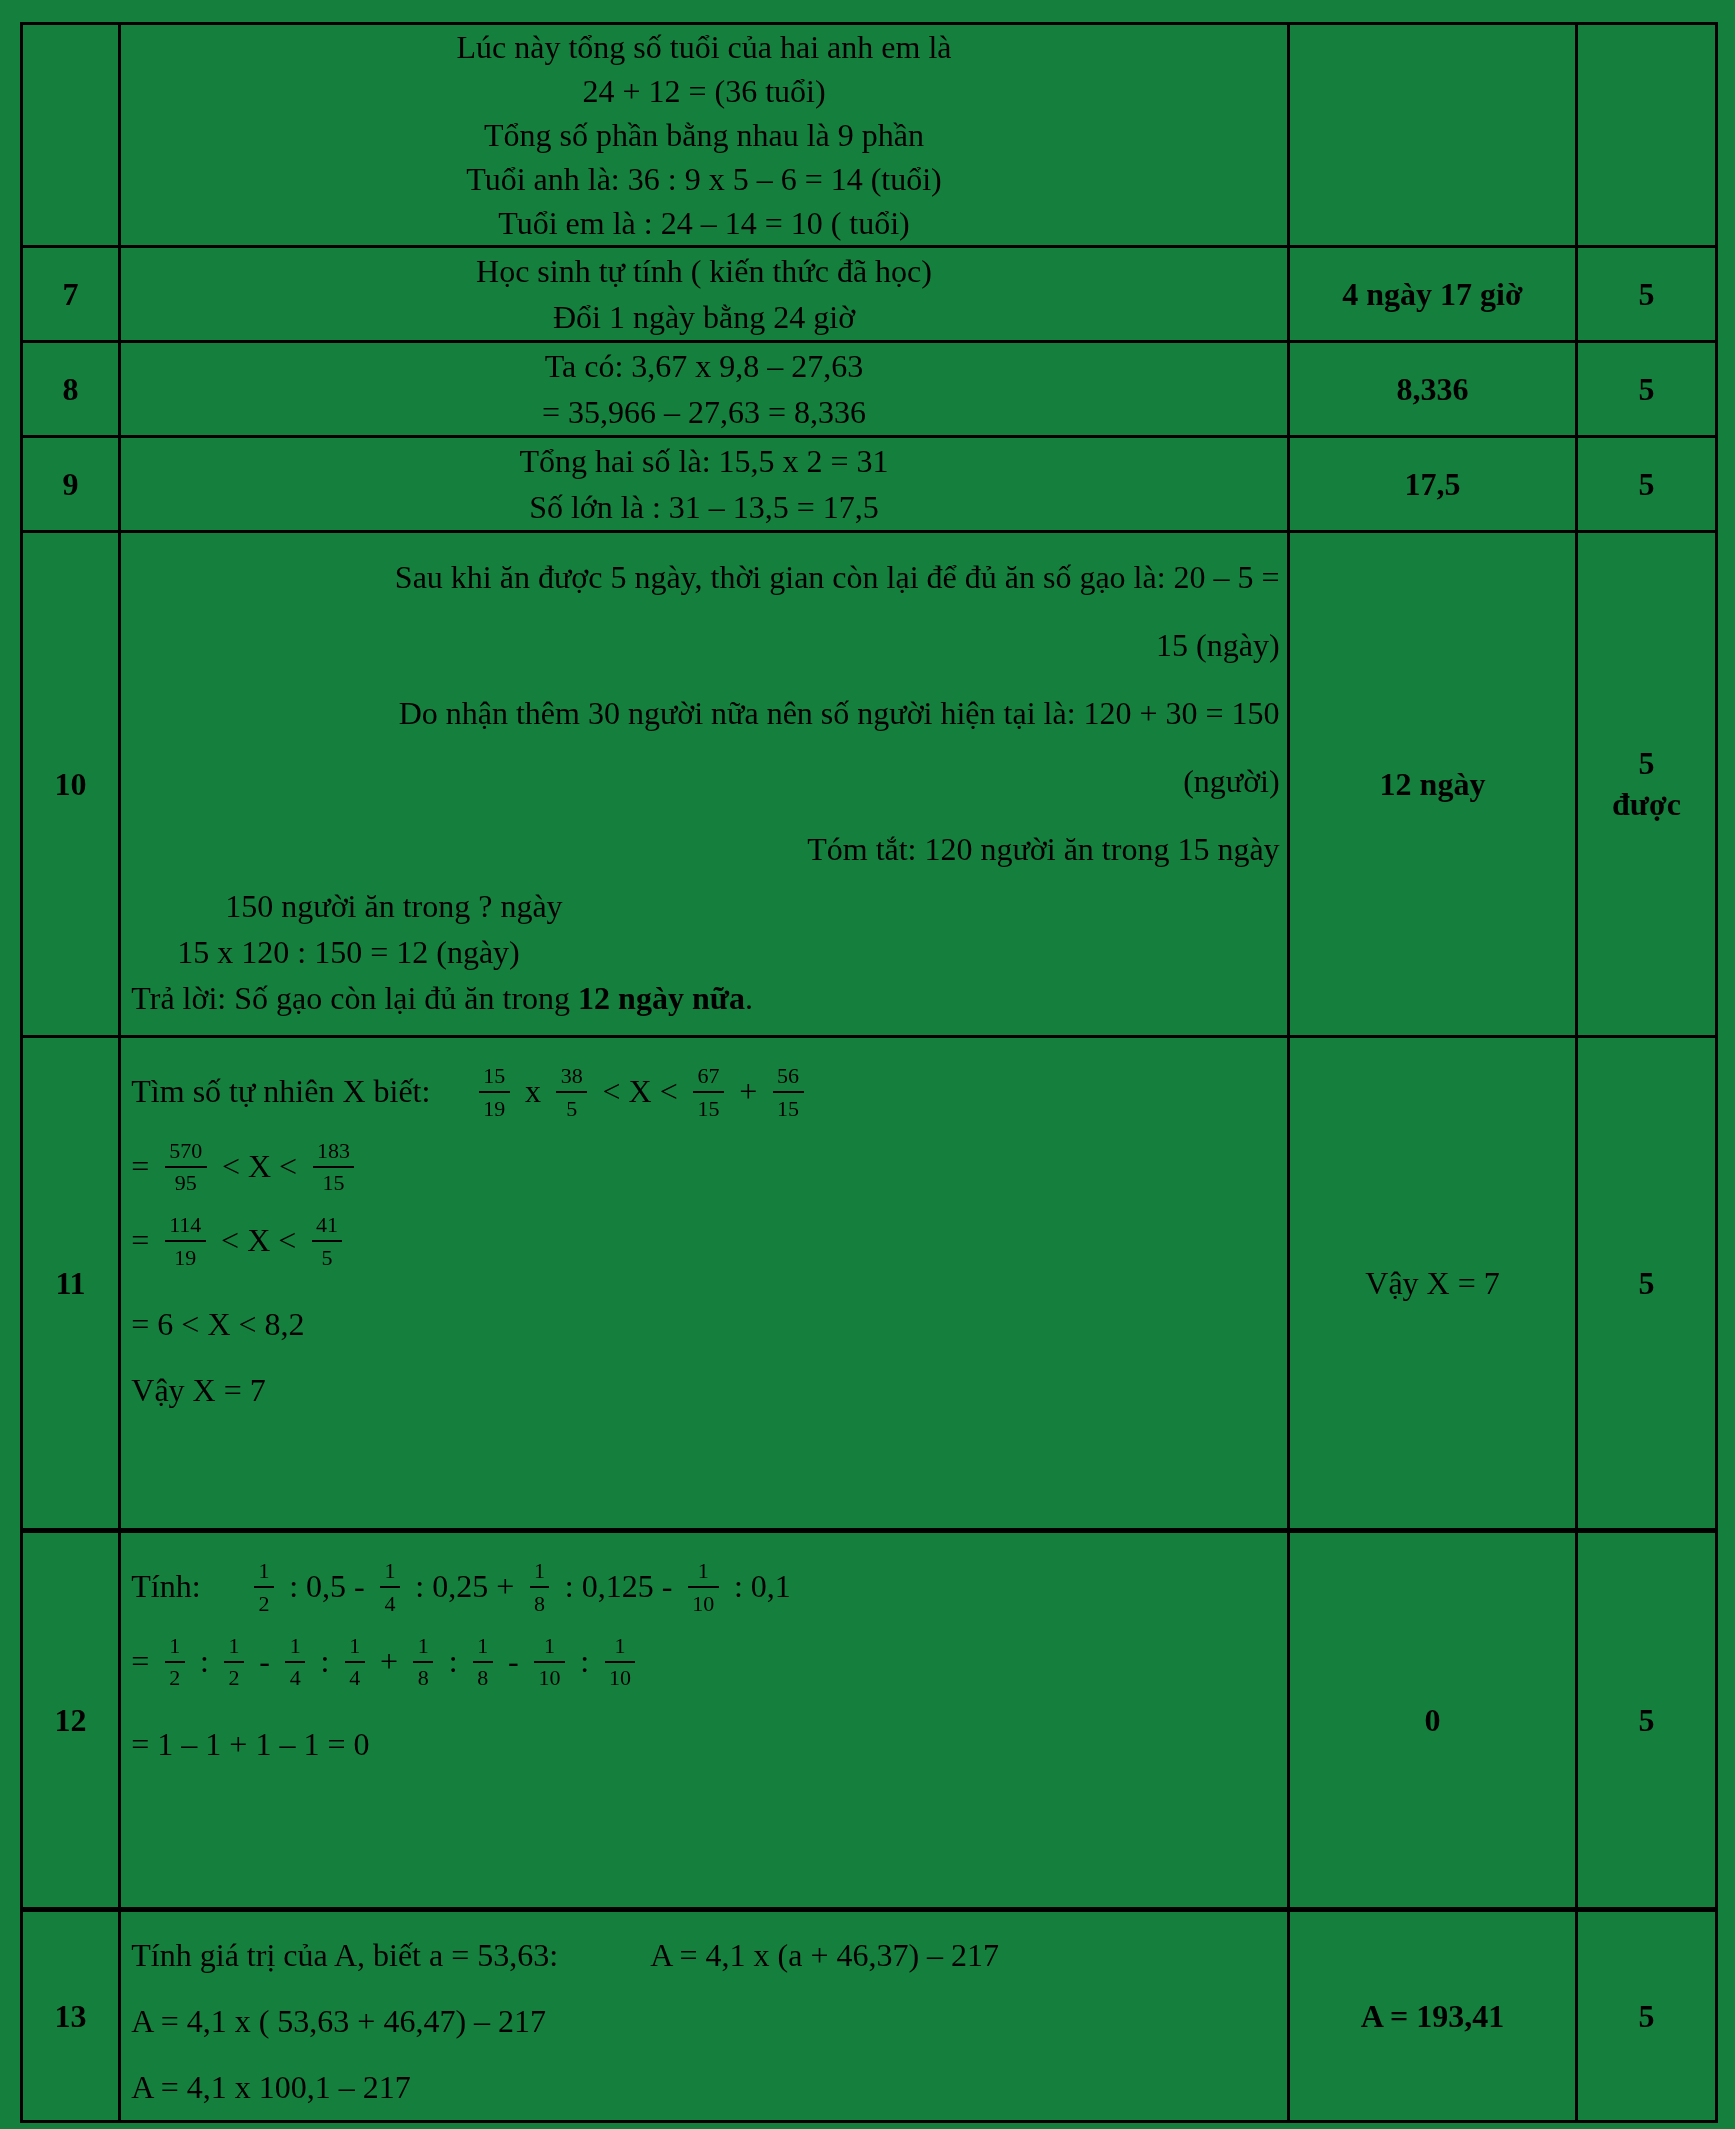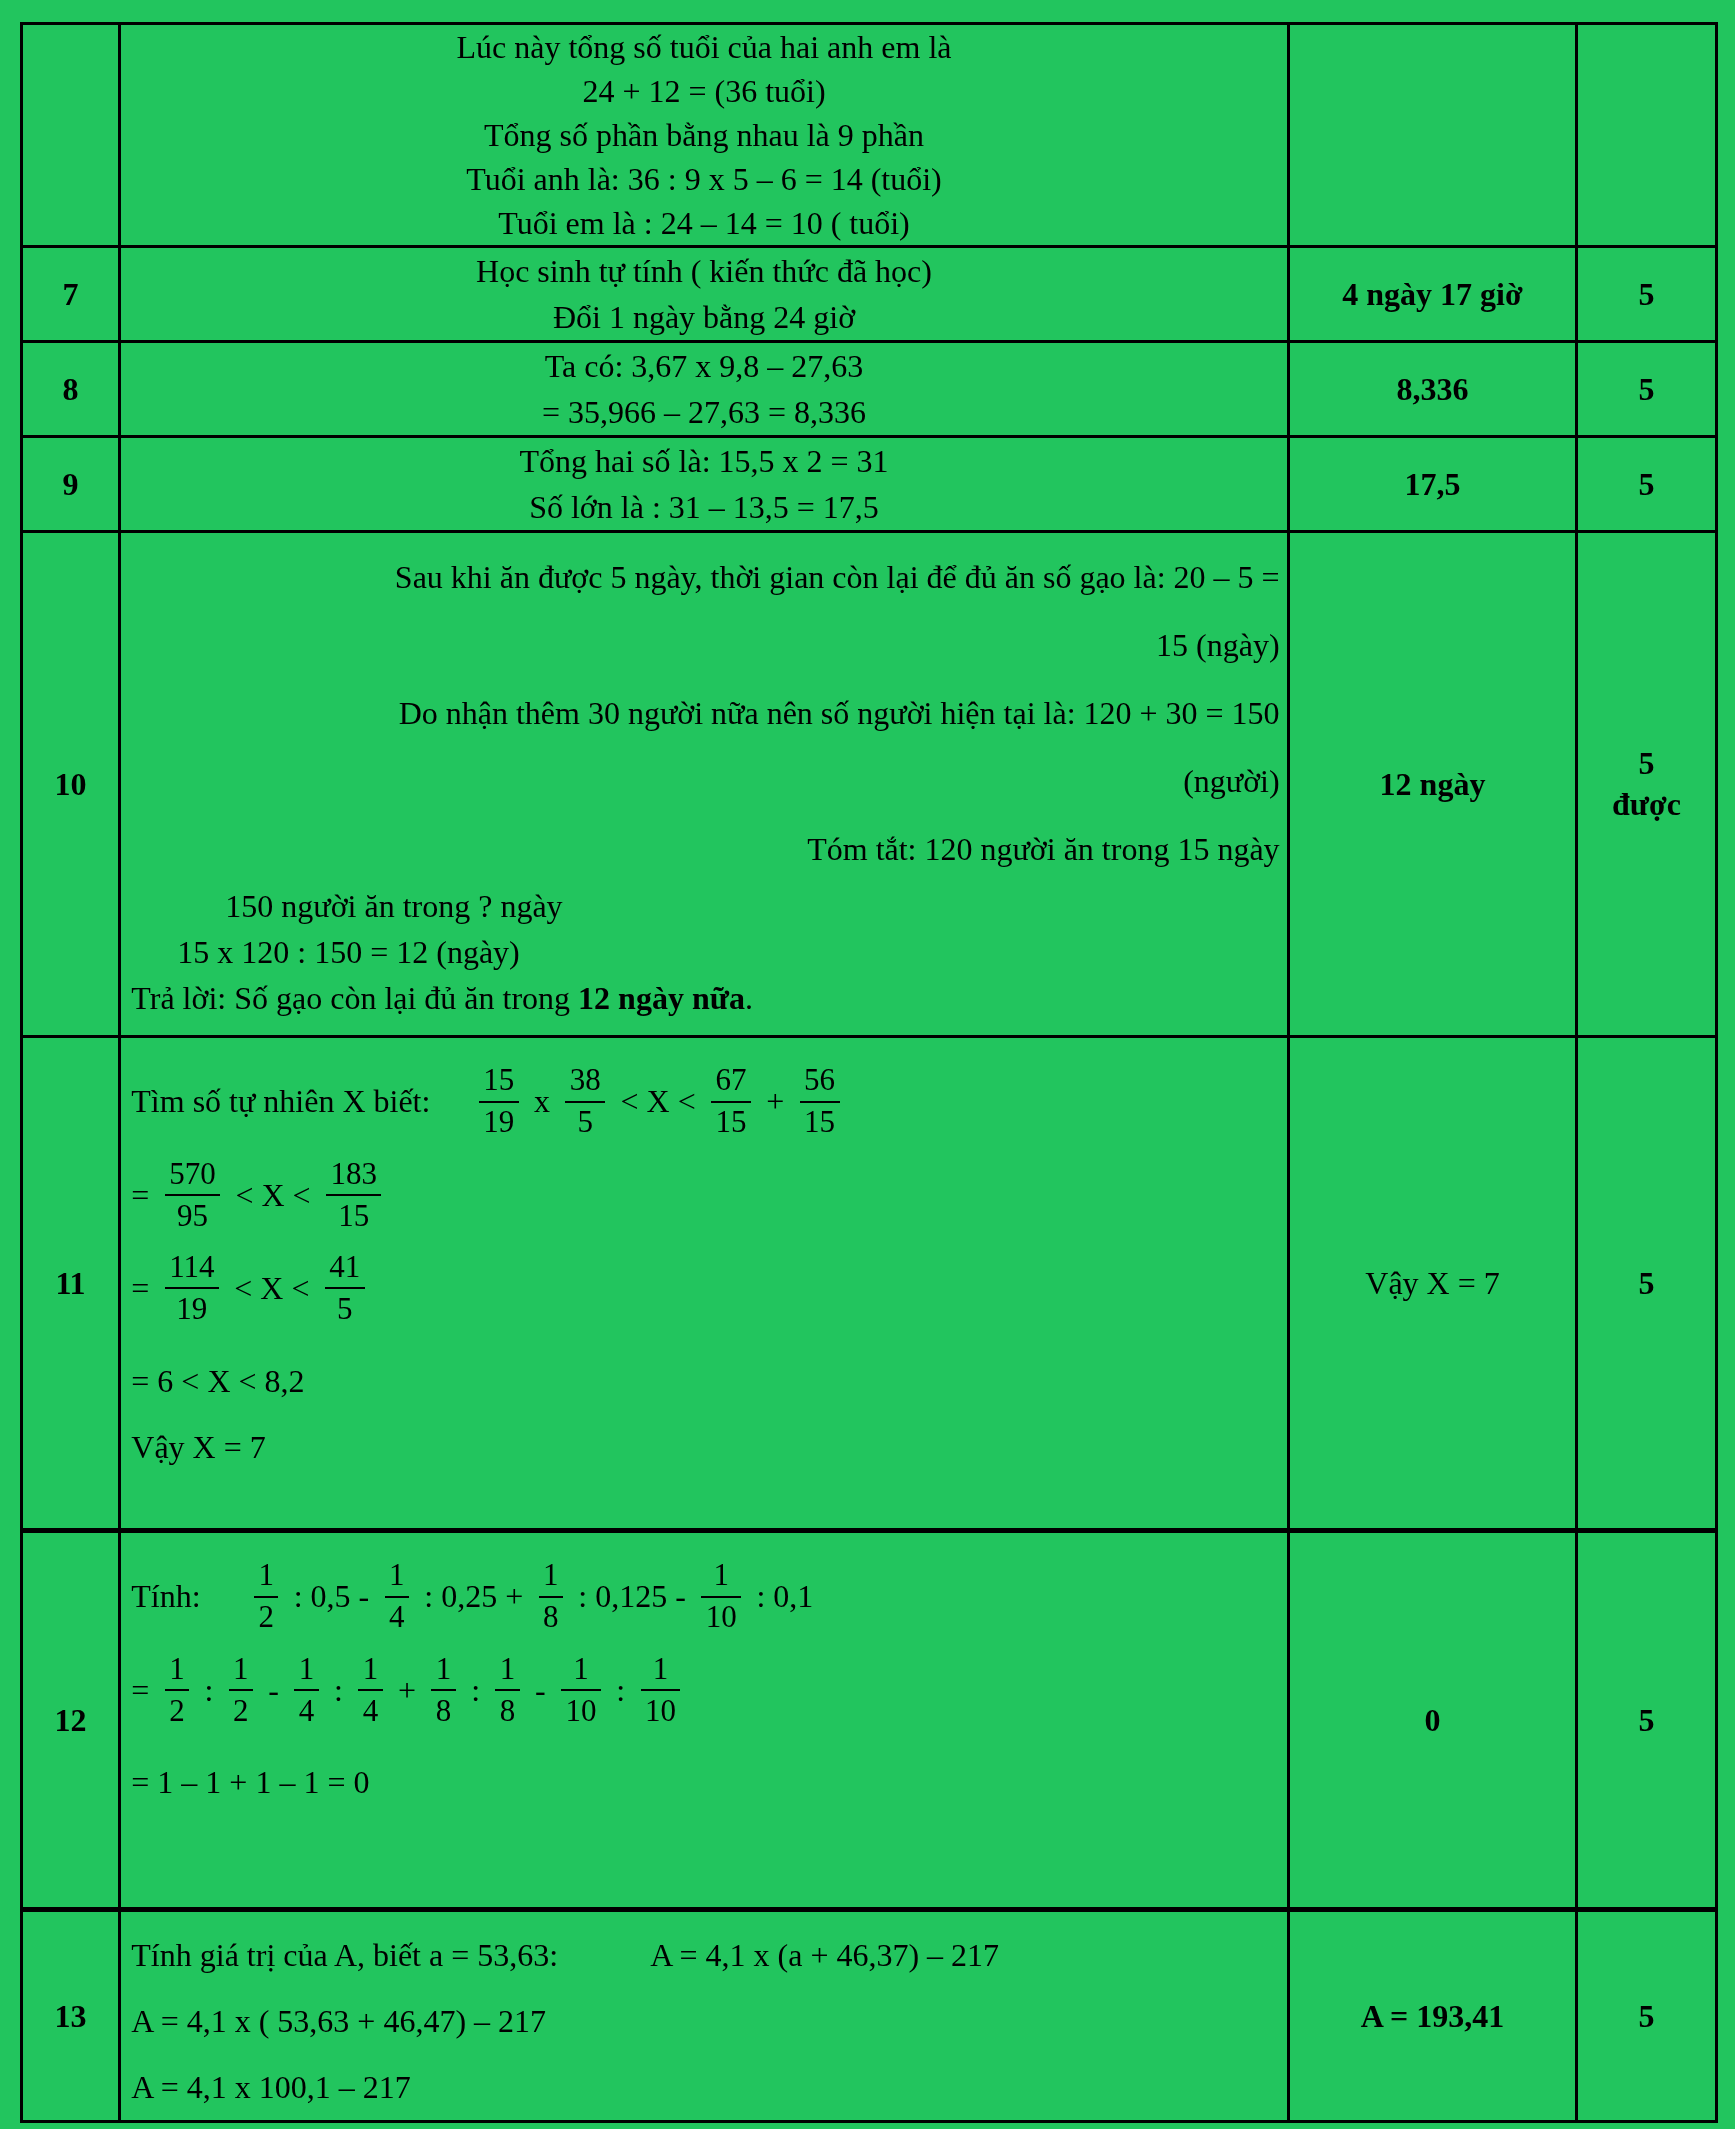--- a/index.html
+++ b/index.html
@@ -13,21 +13,21 @@
     height: 2129px;
     position: relative;
     font-family: "Liberation Serif", "DejaVu Serif", serif;
     font-size: 32px;
     -webkit-font-smoothing: antialiased;
   }
   .page {
     position: absolute;
     left: 0; top: 0;
     width: 1735px; height: 2129px;
-    background: #22c55e;
+    background: #15803d;
     overflow: hidden;
   }
   table.anskey {
     position: absolute;
     left: 20px;
     top: 22px;
     width: 1695px;
     border-collapse: collapse;
     table-layout: fixed;
   }
@@ -75,21 +75,21 @@
 
   .spacer { display: inline-block; height: 0.7px; }
 
   .run.bold { font-weight: bold; }
 
   .frac {
     display: inline-block;
     vertical-align: middle;
     text-align: center;
     margin: 0 7.4px;
-    font-size: 31px;
+    font-size: 22px;
     line-height: 1.05;
     position: relative;
     top: -3px;
   }
   .frac .fnum { display: block; padding: 0 4.4px 3.7px 4.4px; }
   .frac .fden { display: block; border-top: 2.2px solid #000; padding: 3.7px 4.4px 0 4.4px; }
 
   td.answer-cell {
     text-align: center;
     vertical-align: middle;

